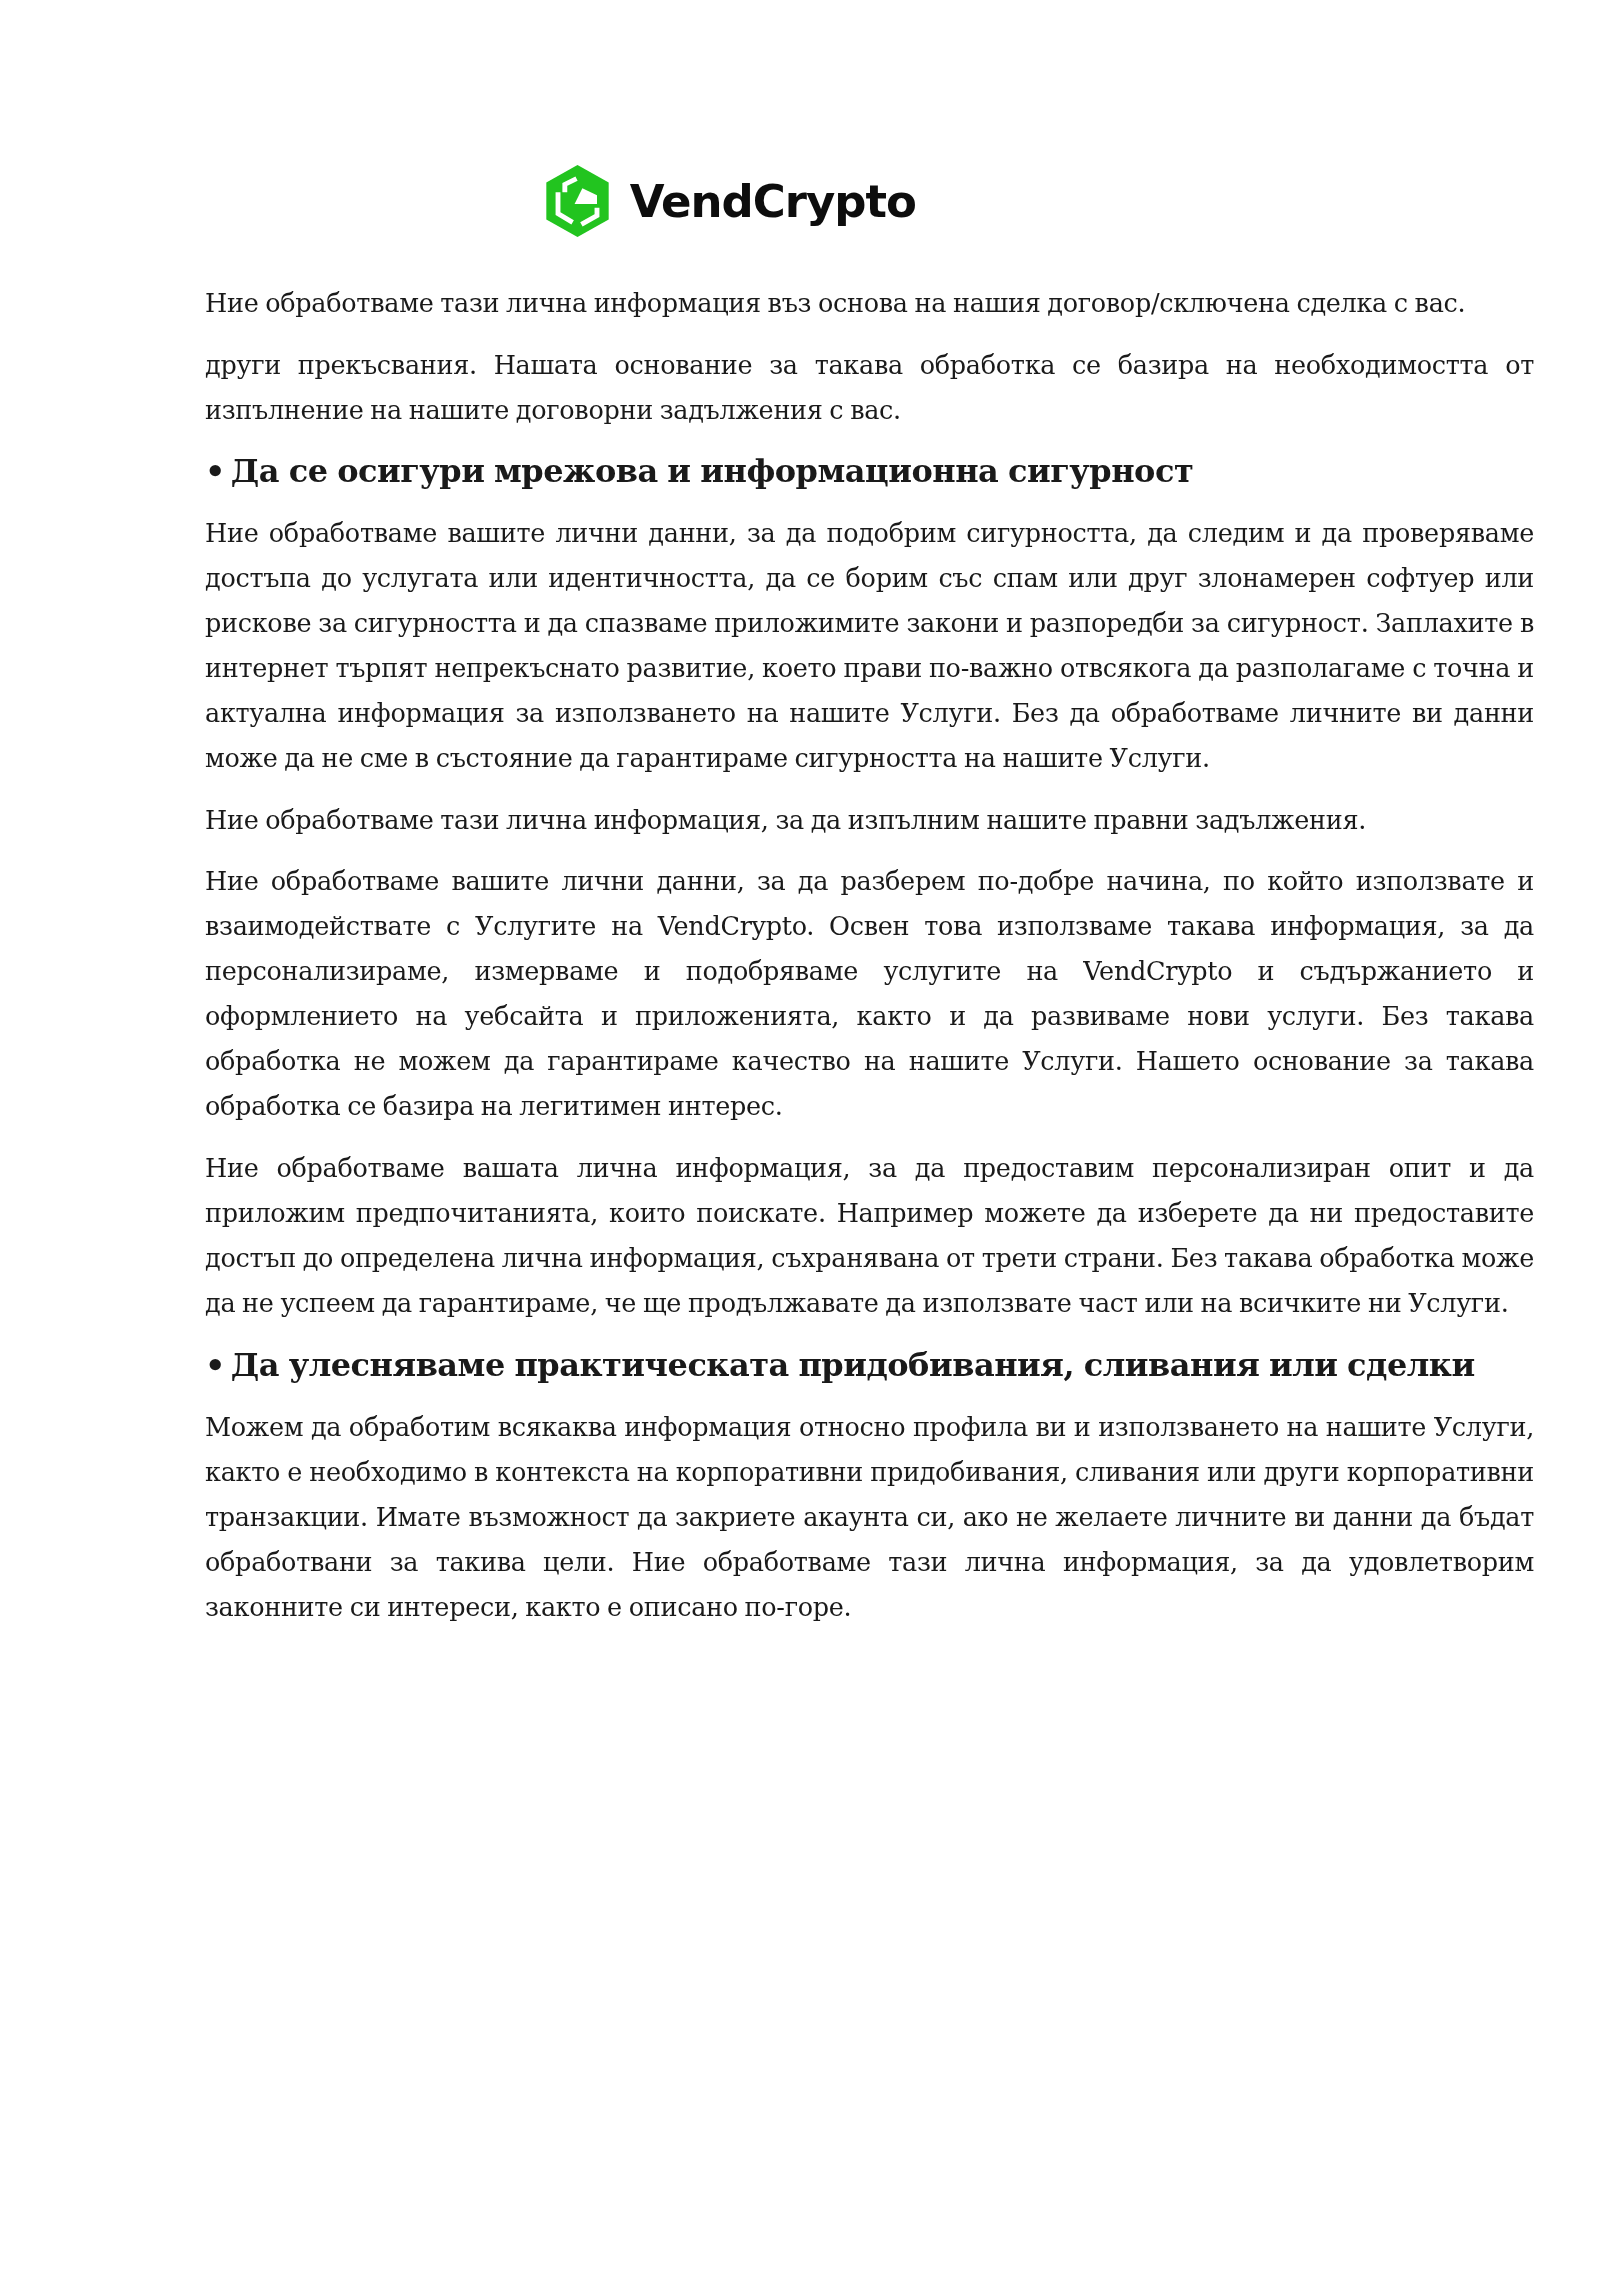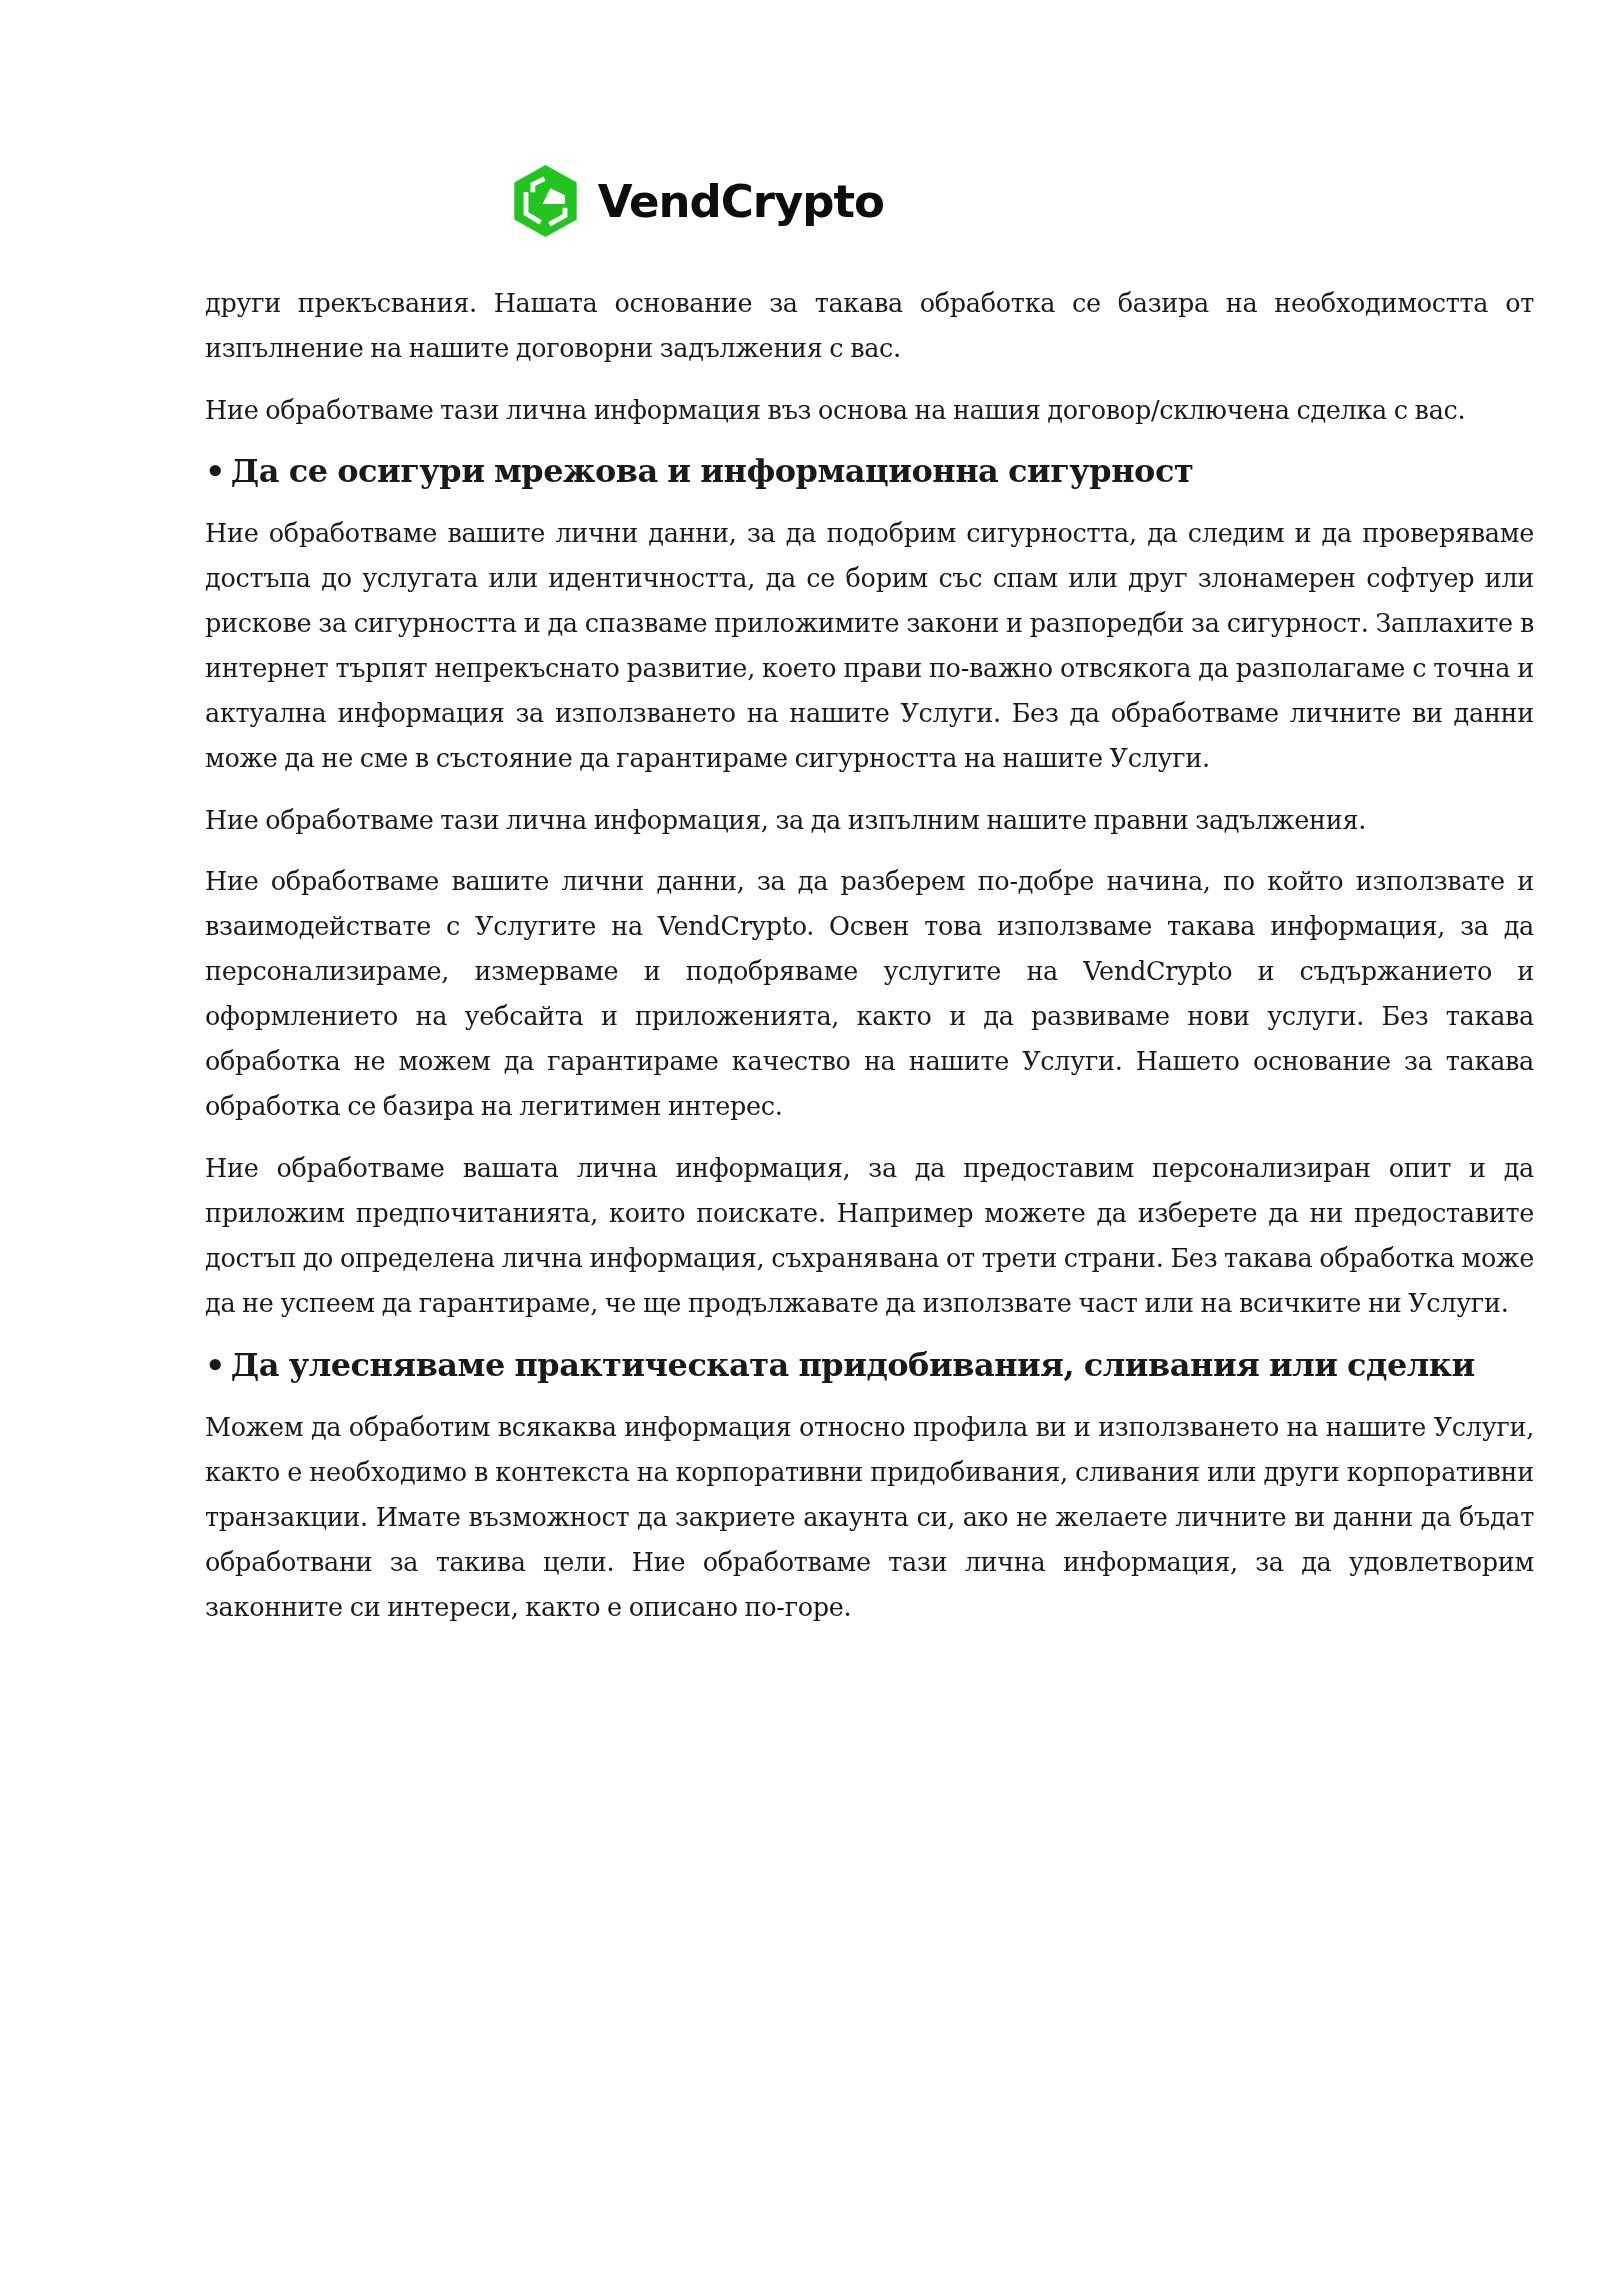--- a/index.html
+++ b/index.html
@@ -24,20 +24,21 @@
     }
     .header {
       position: absolute;
       top: 162px;
       left: 0;
       width: 1395px;
       height: 78px;
       display: flex;
       justify-content: center;
       align-items: center;
+      padding-left: 32px;
     }
     .logo {
       display: flex;
       align-items: center;
       gap: 17.6px;
     }
     .logo-mark {
       width: 69px;
       height: 76px;
       display: block;
@@ -89,22 +90,22 @@
         <polyline points="22,30 22,22 34,16" fill="none" stroke="#ffffff" stroke-width="5"></polyline>
         <polyline points="15,30 15,52 30,61" fill="none" stroke="#ffffff" stroke-width="5"></polyline>
         <polyline points="55,46 55,54 39,63" fill="none" stroke="#ffffff" stroke-width="5"></polyline>
         <polygon points="40,26 55,33 55,42 32,42" fill="#ffffff"></polygon>
       </svg>
       <span class="logo-text">VendCrypto</span>
     </div>
   </header>
 
   <main class="content">
+    <p class="para">Ние обработваме тази лична информация въз основа на нашия договор/сключена сделка с вас.</p>
     <p class="para">други прекъсвания. Нашата основание за такава обработка се базира на необходимостта от изпълнение на нашите договорни задължения с вас.</p>
-    <p class="para">Ние обработваме тази лична информация въз основа на нашия договор/сключена сделка с вас.</p>
 
     <h3 class="heading">
       <span class="bullet">•</span><span>Да се осигури мрежова и информационна сигурност</span>
     </h3>
     <p class="para">Ние обработваме вашите лични данни, за да подобрим сигурността, да следим и да проверяваме достъпа до услугата или идентичността, да се борим със спам или друг злонамерен софтуер или рискове за сигурността и да спазваме приложимите закони и разпоредби за сигурност. Заплахите в интернет търпят непрекъснато развитие, което прави по-важно отвсякога да разполагаме с точна и актуална информация за използването на нашите Услуги. Без да обработваме личните ви данни може да не сме в състояние да гарантираме сигурността на нашите Услуги.</p>
     <p class="para">Ние обработваме тази лична информация, за да изпълним нашите правни задължения.</p>
 
     <p class="para">Ние обработваме вашите лични данни, за да разберем по-добре начина, по който използвате и взаимодействате с Услугите на VendCrypto. Освен това използваме такава информация, за да персонализираме, измерваме и подобряваме услугите на VendCrypto и съдържанието и оформлението на уебсайта и приложенията, както и да развиваме нови услуги. Без такава обработка не можем да гарантираме качество на нашите Услуги. Нашето основание за такава обработка се базира на легитимен интерес.</p>
 
     <p class="para">Ние обработваме вашата лична информация, за да предоставим персонализиран опит и да приложим предпочитанията, които поискате. Например можете да изберете да ни предоставите достъп до определена лична информация, съхранявана от трети страни. Без такава обработка може да не успеем да гарантираме, че ще продължавате да използвате част или на всичките ни Услуги.</p>

